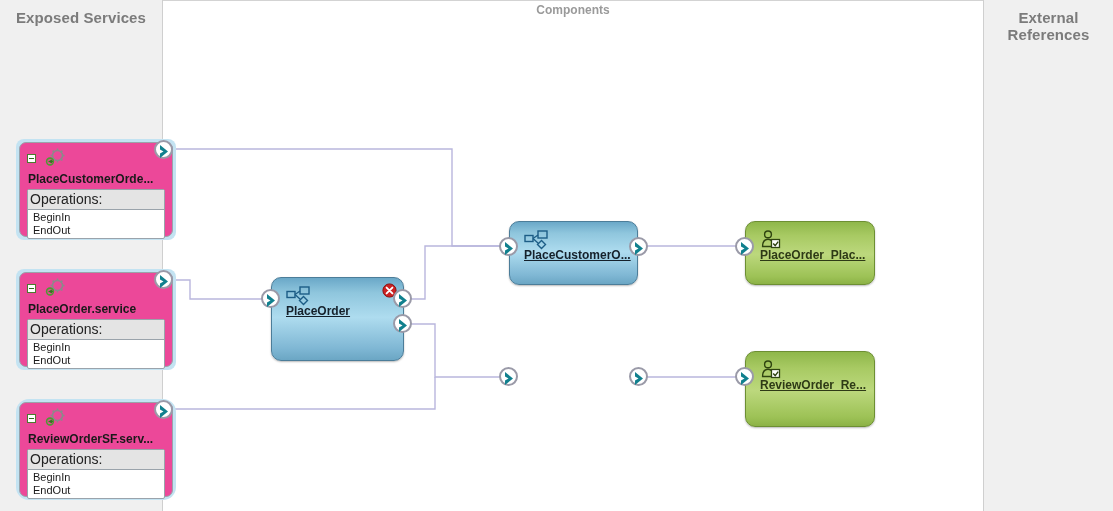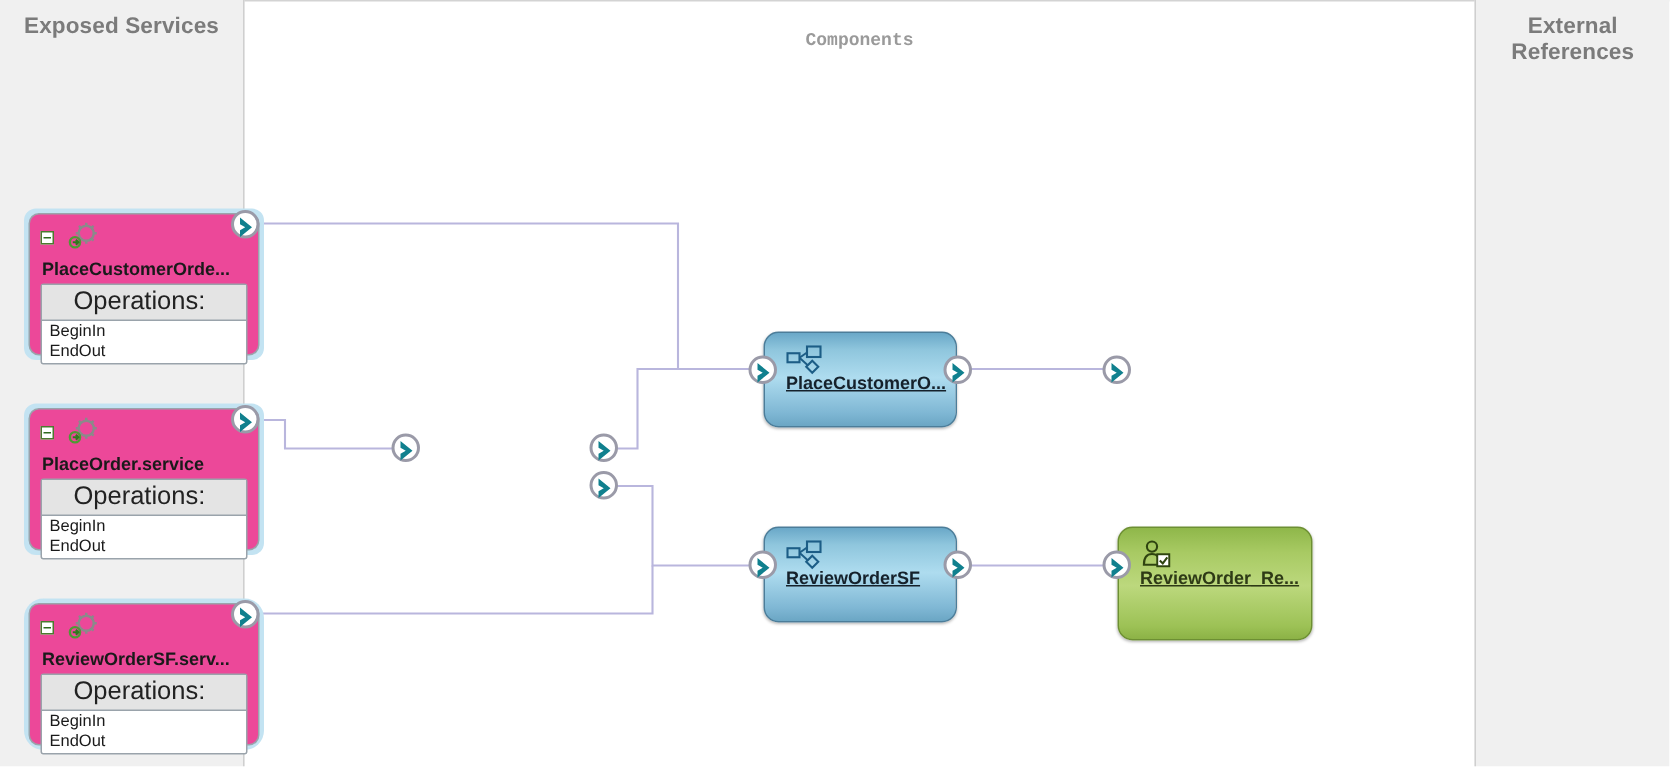--- a/index.html
+++ b/index.html
@@ -30,27 +30,26 @@
     top: 9px;
     width: 100%;
     text-align: center;
     font-size: 15px;
     font-weight: bold;
     color: #7b7b7b;
     letter-spacing: .1px;
   }
   .center-title {
     position: absolute;
-    left: 163px; top: 20px;
+    left: 163px; top: 3px;
     width: 820px;
     text-align: center;
     font-size: 12px;
     font-weight: bold;
     color: #9a9a9a;
-    font-family: Liberation Mono, monospace;
   }
   .top-rule {
     position: absolute;
     left: 0; top: 0; width: 1113px; height: 1px;
     background: #d3d3d3;
   }
 
   
   #wires { position: absolute; left: 0; top: 0; width: 1113px; height: 511px; }
 
@@ -87,23 +86,23 @@
     margin: 1px 0 3px 1px; white-space: nowrap; overflow: hidden;
   }
   .ops-table {
     border: 1px solid #9aa3ab;
     background: #ffffff;
     border-radius: 2px;
   }
   .ops-header {
     background: #e4e4e4;
     border-bottom: 1px solid #9aa3ab;
-    font-size: 17px;
+    font-size: 14px;
     color: #222;
-    padding: 1px 0 2px 21px;
+    padding: 1px 0 2px 2px;
   }
   .ops-body { padding: 1px 0 2px 5px; }
   .ops-row { font-size: 11px; color: #1a1a1a; line-height: 12.5px; }
 
   
   .node {
     position: absolute;
     border-radius: 10px;
   }
   .node-blue {
@@ -292,20 +291,37 @@
         </div>
       </div>
     </div>
   </div>
   <div class="port" style="left:154px; top:400px;">
     <svg width="13" height="15" viewBox="0 0 13 15">
         <path d="M1 1 L9 7.5 L1 14 L1 9.5 L4.5 7.5 L1 5.5 Z" fill="#10808e"></path>
       </svg>
   </div>
 
+  <div class="node node-blue" style="left:271px; top:277px; width:133px; height:84px;">
+    <span class="node-icon">
+      <svg width="28" height="22" viewBox="0 0 28 22">
+        <rect x="1" y="5.5" width="8" height="6" fill="none" stroke="#1c5d86" stroke-width="1.4"></rect>
+        <rect x="14" y="1" width="9" height="7" fill="none" stroke="#1c5d86" stroke-width="1.4"></rect>
+        <path d="M13.5 14.5 l4 -4 4 4 -4 4 z" fill="none" stroke="#1c5d86" stroke-width="1.4"></path>
+        <path d="M9 8.5 L14 5 M9 8.5 L14.5 13.5" stroke="#1c5d86" stroke-width="1.3" fill="none"></path>
+      </svg>
+    </span>
+    <span class="node-label" style="top:26px;">PlaceOrder</span>
+    <span class="err-badge" style="right:6px; top:5px;">
+      <svg width="15" height="15" viewBox="0 0 15 15">
+        <circle cx="7.5" cy="7.5" r="6.6" fill="#cc2222" stroke="#8b1010" stroke-width="1"></circle>
+        <path d="M4.6 4.6 L10.4 10.4 M10.4 4.6 L4.6 10.4" stroke="#ffffff" stroke-width="1.9" stroke-linecap="round"></path>
+      </svg>
+    </span>
+  </div>
   <div class="port" style="left:261px; top:289px;">
     <svg width="13" height="15" viewBox="0 0 13 15">
         <path d="M1 1 L9 7.5 L1 14 L1 9.5 L4.5 7.5 L1 5.5 Z" fill="#10808e"></path>
       </svg>
   </div>
   <div class="port" style="left:393px; top:289px;">
     <svg width="13" height="15" viewBox="0 0 13 15">
         <path d="M1 1 L9 7.5 L1 14 L1 9.5 L4.5 7.5 L1 5.5 Z" fill="#10808e"></path>
       </svg>
   </div>
@@ -330,42 +346,42 @@
     <svg width="13" height="15" viewBox="0 0 13 15">
         <path d="M1 1 L9 7.5 L1 14 L1 9.5 L4.5 7.5 L1 5.5 Z" fill="#10808e"></path>
       </svg>
   </div>
   <div class="port" style="left:629px; top:237px;">
     <svg width="13" height="15" viewBox="0 0 13 15">
         <path d="M1 1 L9 7.5 L1 14 L1 9.5 L4.5 7.5 L1 5.5 Z" fill="#10808e"></path>
       </svg>
   </div>
 
-  <div class="node node-blue" style="left:509px; top:351px; width:129px; height:64px;">
+  <div class="port" style="left:499px; top:367px;">
+    <svg width="13" height="15" viewBox="0 0 13 15">
+        <path d="M1 1 L9 7.5 L1 14 L1 9.5 L4.5 7.5 L1 5.5 Z" fill="#10808e"></path>
+      </svg>
+  </div>
+  <div class="port" style="left:629px; top:367px;">
+    <svg width="13" height="15" viewBox="0 0 13 15">
+        <path d="M1 1 L9 7.5 L1 14 L1 9.5 L4.5 7.5 L1 5.5 Z" fill="#10808e"></path>
+      </svg>
+  </div>
+
+  <div class="node node-green" style="left:745px; top:221px; width:130px; height:64px;">
     <span class="node-icon">
-      <svg width="28" height="22" viewBox="0 0 28 22">
-        <rect x="1" y="5.5" width="8" height="6" fill="none" stroke="#1c5d86" stroke-width="1.4"></rect>
-        <rect x="14" y="1" width="9" height="7" fill="none" stroke="#1c5d86" stroke-width="1.4"></rect>
-        <path d="M13.5 14.5 l4 -4 4 4 -4 4 z" fill="none" stroke="#1c5d86" stroke-width="1.4"></path>
-        <path d="M9 8.5 L14 5 M9 8.5 L14.5 13.5" stroke="#1c5d86" stroke-width="1.3" fill="none"></path>
+      <svg width="24" height="22" viewBox="0 0 24 22">
+        <circle cx="8" cy="4.4" r="3.4" fill="none" stroke="#2f4410" stroke-width="1.4"></circle>
+        <path d="M2.6 16.5 C2.6 11.4 5.0 9.3 8 9.3 C11 9.3 13.4 11.4 13.4 16.5 Z" fill="none" stroke="#2f4410" stroke-width="1.4"></path>
+        <rect x="11.5" y="9.5" width="8" height="8" fill="#ffffff" stroke="#2f4410" stroke-width="1.3"></rect>
+        <path d="M13.2 13.6 l2 2 3 -4" fill="none" stroke="#2f4410" stroke-width="1.4"></path>
       </svg>
     </span>
-    <span class="node-label" style="top:26px;">ReviewOrderSF</span>
-  </div>
-  <div class="port" style="left:499px; top:367px;">
-    <svg width="13" height="15" viewBox="0 0 13 15">
-        <path d="M1 1 L9 7.5 L1 14 L1 9.5 L4.5 7.5 L1 5.5 Z" fill="#10808e"></path>
-      </svg>
-  </div>
-  <div class="port" style="left:629px; top:367px;">
-    <svg width="13" height="15" viewBox="0 0 13 15">
-        <path d="M1 1 L9 7.5 L1 14 L1 9.5 L4.5 7.5 L1 5.5 Z" fill="#10808e"></path>
-      </svg>
-  </div>
-
+    <span class="node-label" style="top:26px;">PlaceOrder_Plac...</span>
+  </div>
   <div class="port" style="left:735px; top:237px;">
     <svg width="13" height="15" viewBox="0 0 13 15">
         <path d="M1 1 L9 7.5 L1 14 L1 9.5 L4.5 7.5 L1 5.5 Z" fill="#10808e"></path>
       </svg>
   </div>
 
   <div class="node node-green" style="left:745px; top:351px; width:130px; height:76px;">
     <span class="node-icon">
       <svg width="24" height="22" viewBox="0 0 24 22">
         <circle cx="8" cy="4.4" r="3.4" fill="none" stroke="#2f4410" stroke-width="1.4"></circle>

